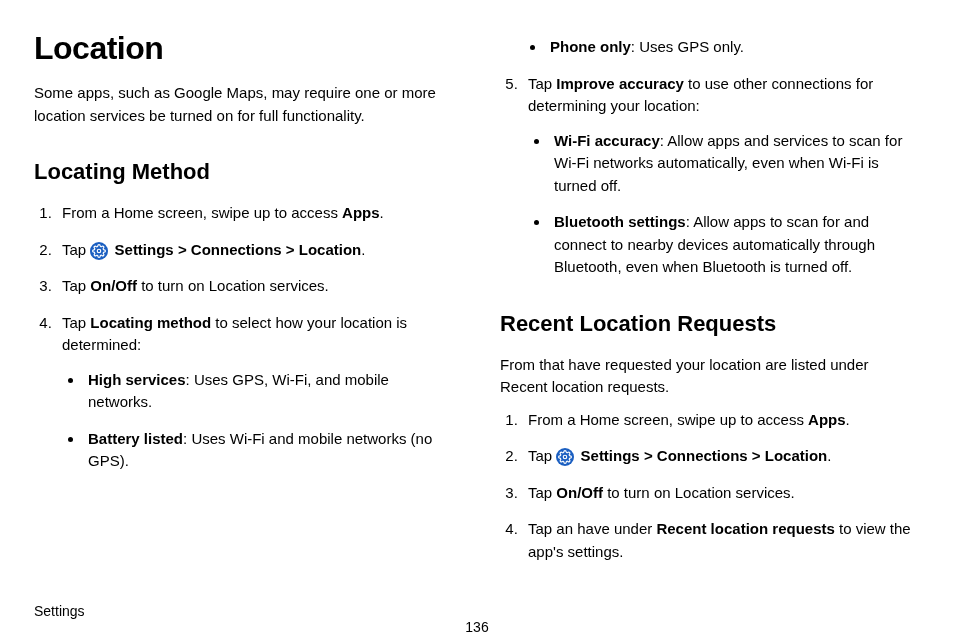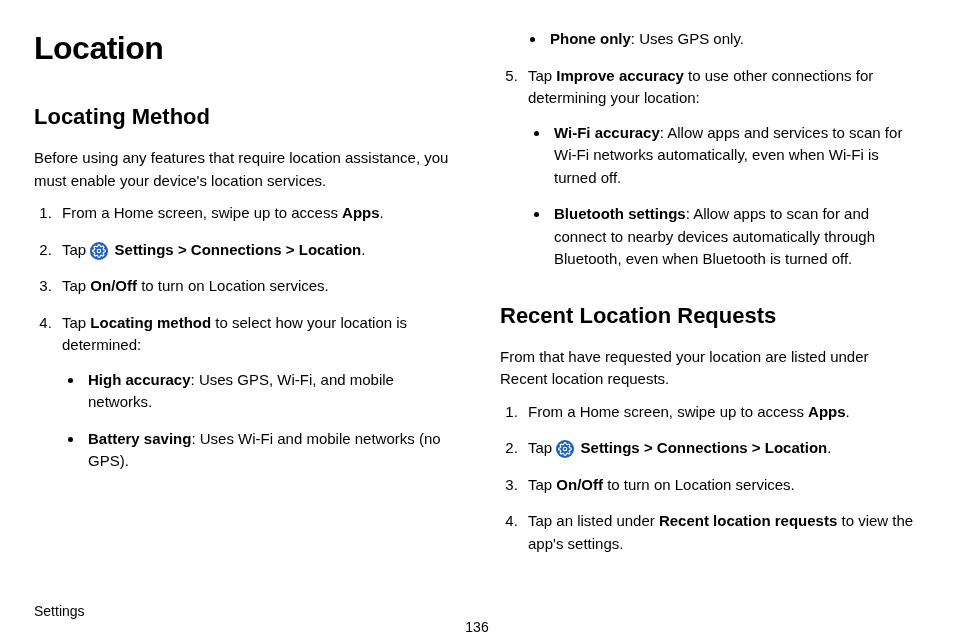--- a/index.html
+++ b/index.html
@@ -59,52 +59,52 @@
   }
   .footer .center { position: absolute; left: 50%; transform: translateX(-50%); margin-top: 16px; }
 </style>
 </head>
 <body>
 
 <div class="columns">
 
   <div class="col">
     <h1>Location</h1>
+    <p>Some apps, such as Google Maps, may require one or more location services be turned on for full functionality.</p>
 
     <h2>Locating Method</h2>
-    <p>Before using any features that require location assistance, you must enable your device's location services.</p>
 
     <ol>
       <li>
         <span>From a Home screen, swipe up to access </span><span class="bold">Apps</span><span>.</span>
       </li>
       <li>
         <span>Tap </span><span class="settings-icon">
             <svg viewBox="0 0 24 24" fill="none" stroke="white" stroke-width="2">
               <circle cx="12" cy="12" r="3"></circle>
               <path d="M19.4 15a1.65 1.65 0 0 0 .33 1.82l.06.06a2 2 0 1 1-2.83 2.83l-.06-.06a1.65 1.65 0 0 0-1.82-.33 1.65 1.65 0 0 0-1 1.51V21a2 2 0 0 1-4 0v-.09a1.65 1.65 0 0 0-1-1.51 1.65 1.65 0 0 0-1.82.33l-.06.06a2 2 0 1 1-2.83-2.83l.06-.06A1.65 1.65 0 0 0 4.6 15a1.65 1.65 0 0 0-1.51-1H3a2 2 0 0 1 0-4h.09a1.65 1.65 0 0 0 1.51-1 1.65 1.65 0 0 0-.33-1.82l-.06-.06a2 2 0 1 1 2.83-2.83l.06.06a1.65 1.65 0 0 0 1.82.33h0A1.65 1.65 0 0 0 10 3.09V3a2 2 0 0 1 4 0v.09a1.65 1.65 0 0 0 1 1.51h0a1.65 1.65 0 0 0 1.82-.33l.06-.06a2 2 0 1 1 2.83 2.83l-.06.06a1.65 1.65 0 0 0-.33 1.82v0A1.65 1.65 0 0 0 20.91 10H21a2 2 0 0 1 0 4h-.09a1.65 1.65 0 0 0-1.51 1z"></path>
             </svg>
           </span>
         <span class="bold">Settings</span><span class="bold"> &gt; </span><span class="bold">Connections</span><span class="bold"> &gt; </span><span class="bold">Location</span><span>.</span>
       </li>
       <li>
         <span>Tap </span><span class="bold">On/Off</span><span> to turn on Location services.</span>
       </li>
       <li>
         <span>Tap </span><span class="bold">Locating method</span><span> to select how your location is determined:</span>
         <ul>
-          <li><span class="bold">High accuracy</span><span>: Uses GPS, Wi-Fi, and mobile networks.</span></li>
-          <li><span class="bold">Battery saving</span><span>: Uses Wi-Fi and mobile networks (no GPS).</span></li>
+          <li><span class="bold">High services</span><span>: Uses GPS, Wi-Fi, and mobile networks.</span></li>
+          <li><span class="bold">Battery listed</span><span>: Uses Wi-Fi and mobile networks (no GPS).</span></li>
         </ul>
       </li>
     </ol>
   </div>
 
   <div class="col">
-    <ul style="margin-top:4px;padding-left:46px">
+    <ul style="margin-top:12px;padding-left:46px">
       <li><span class="bold">Phone only</span><span>: Uses GPS only.</span></li>
     </ul>
     <ol start="5" style="margin-top:7px">
       <li>
         <span>Tap </span><span class="bold">Improve accuracy</span><span> to use other connections for determining your location:</span>
         <ul>
           <li><span class="bold">Wi-Fi accuracy</span><span>: Allow apps and services to scan for Wi-Fi networks automatically, even when Wi-Fi is turned off.</span></li>
           <li><span class="bold">Bluetooth settings</span><span>: Allow apps to scan for and connect to nearby devices automatically through Bluetooth, even when Bluetooth is turned off.</span></li>
         </ul>
       </li>
@@ -122,21 +122,21 @@
               <circle cx="12" cy="12" r="3"></circle>
               <path d="M19.4 15a1.65 1.65 0 0 0 .33 1.82l.06.06a2 2 0 1 1-2.83 2.83l-.06-.06a1.65 1.65 0 0 0-1.82-.33 1.65 1.65 0 0 0-1 1.51V21a2 2 0 0 1-4 0v-.09a1.65 1.65 0 0 0-1-1.51 1.65 1.65 0 0 0-1.82.33l-.06.06a2 2 0 1 1-2.83-2.83l.06-.06A1.65 1.65 0 0 0 4.6 15a1.65 1.65 0 0 0-1.51-1H3a2 2 0 0 1 0-4h.09a1.65 1.65 0 0 0 1.51-1 1.65 1.65 0 0 0-.33-1.82l-.06-.06a2 2 0 1 1 2.83-2.83l.06.06a1.65 1.65 0 0 0 1.82.33h0A1.65 1.65 0 0 0 10 3.09V3a2 2 0 0 1 4 0v.09a1.65 1.65 0 0 0 1 1.51h0a1.65 1.65 0 0 0 1.82-.33l.06-.06a2 2 0 1 1 2.83 2.83l-.06.06a1.65 1.65 0 0 0-.33 1.82v0A1.65 1.65 0 0 0 20.91 10H21a2 2 0 0 1 0 4h-.09a1.65 1.65 0 0 0-1.51 1z"></path>
             </svg>
           </span>
         <span class="bold">Settings</span><span class="bold"> &gt; </span><span class="bold">Connections</span><span class="bold"> &gt; </span><span class="bold">Location</span><span>.</span>
       </li>
       <li>
         <span>Tap </span><span class="bold">On/Off</span><span> to turn on Location services.</span>
       </li>
       <li>
-        <span>Tap an listed under </span><span class="bold">Recent location requests</span><span> to view the app's settings.</span>
+        <span>Tap an have under </span><span class="bold">Recent location requests</span><span> to view the app's settings.</span>
       </li>
     </ol>
   </div>
 </div>
 
 <div class="footer">
   <span>Settings</span>
   <span class="center">136</span>
 </div>
 

